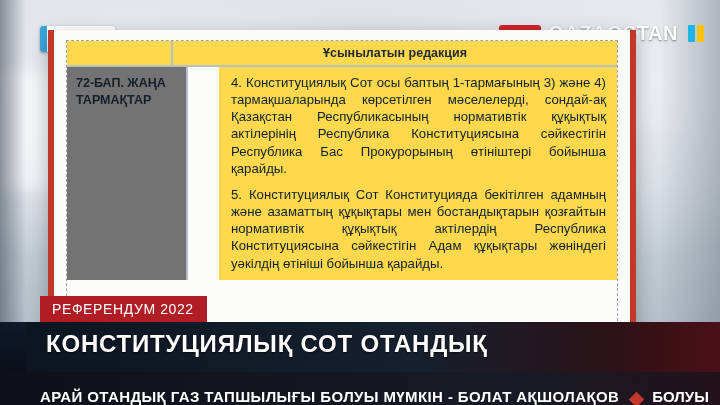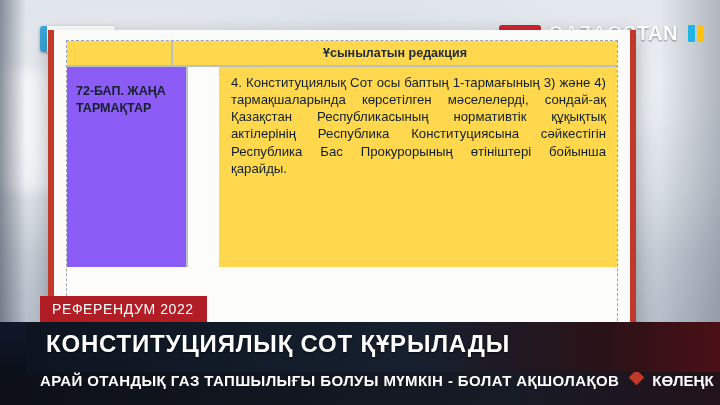--- a/index.html
+++ b/index.html
@@ -158,23 +158,23 @@
     font-weight: bold;
     font-size: 12.5px;
     padding: 5px 0 5px 0;
   }
   .body-row {
     display: flex;
     min-height: 200px;
   }
   .cell-left {
     width: 104px;
-    background: #8b5cf6;
+    background: #737373;
     border-right: 2px solid #b9bfc7;
-    padding: 16px 6px 8px 9px;
+    padding: 8px 6px 8px 9px;
     color: #14202c;
     font-weight: bold;
     font-size: 12.5px;
     line-height: 1.32;
   }
   .cell-right {
     flex: 1;
     background: #ffd84d;
     padding: 7px 11px 8px 12px;
     color: #10202e;
@@ -225,21 +225,21 @@
 
   
   .ticker {
     position: absolute;
     left: 0;
     right: 0;
     bottom: 0;
     height: 33px;
     background: linear-gradient(90deg, #0d1018 0%, #161b26 70%, #23121a 100%);
     display: flex;
-    align-items: flex-start;
+    align-items: flex-end;
     overflow: hidden;
     margin-top: 36px;
   }
   .ticker-text {
     color: #ffffff;
     font-size: 15px;
     font-weight: bold;
     letter-spacing: 0.4px;
     white-space: nowrap;
     padding-left: 40px;
@@ -291,30 +291,31 @@
     <div class="doc-redline right"></div>
     <div class="doc-inner">
       <div class="hdr-row">
         <div class="hdr-left"></div>
         <div class="hdr-right">Ұсынылатын редакция</div>
       </div>
       <div class="body-row">
         <div class="cell-left">72-БАП. ЖАҢА ТАРМАҚТАР</div>
         <div class="cell-right">
           <p>4. Конституциялық Сот осы баптың 1-тармағының 3) және 4) тармақшаларында көрсетілген мәселелерді, сондай-ақ Қазақстан Республикасының нормативтік құқықтық актілерінің Республика Конституциясына сәйкестігін Республика Бас Прокурорының өтініштері бойынша қарайды.</p>
+          <p>5. Конституциялық Сот Конституцияда бекітілген адамның және азаматтың құқықтары мен бостандықтарын қозғайтын нормативтік құқықтық актілердің Республика Конституциясына сәйкестігін Адам құқықтары жөніндегі уәкілдің өтініші бойынша қарайды.</p>
         </div>
       </div>
     </div>
   </div>
 
   <div class="kicker">РЕФЕРЕНДУМ 2022</div>
   <div class="headline-bar">
     <div class="accent-left"></div>
   </div>
-  <div class="headline">КОНСТИТУЦИЯЛЫҚ СОТ ҚҰРЫЛАДЫ</div>
+  <div class="headline">КОНСТИТУЦИЯЛЫҚ СОТ ОТАНДЫҚ</div>
 
   <div class="ticker">
     <div class="ticker-text">АРАЙ ОТАНДЫҚ ГАЗ ТАПШЫЛЫҒЫ БОЛУЫ МҮМКІН - БОЛАТ АҚШОЛАҚОВ</div>
     <span class="ticker-sep"></span>
-    <div class="ticker-tail">КӨЛЕҢК</div>
+    <div class="ticker-tail">БОЛУЫ</div>
   </div>
 
 </div>
 
 </body></html>

